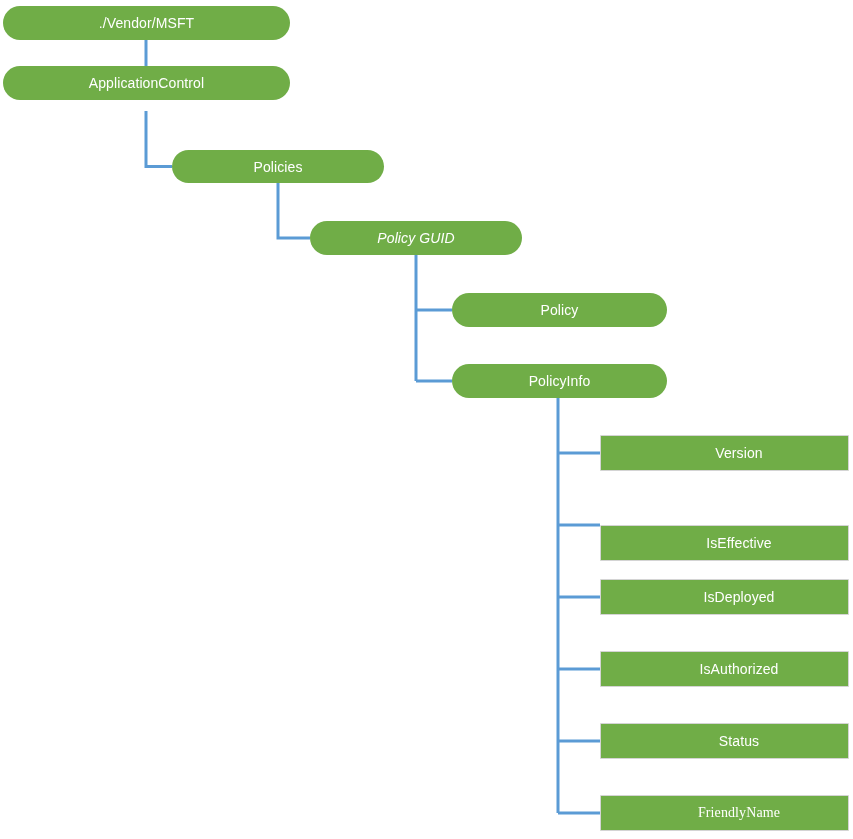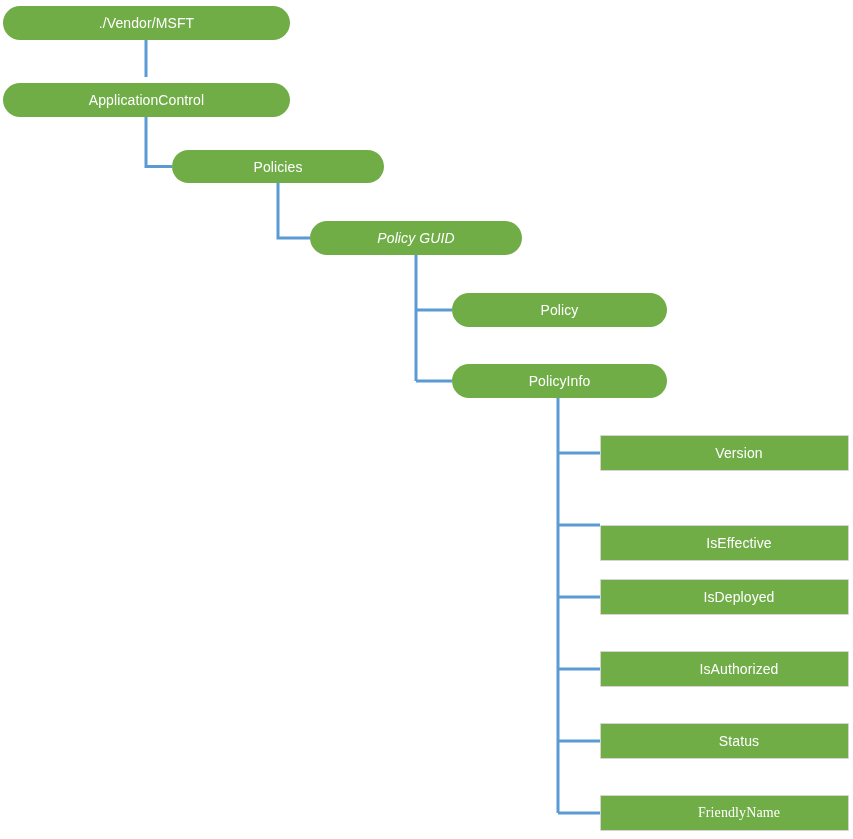--- a/index.html
+++ b/index.html
@@ -77,21 +77,21 @@
       <path d="M 558 669 L 600 669"></path>
       <path d="M 558 741 L 600 741"></path>
       <path d="M 558 813 L 600 813"></path>
     </g>
   </svg>
 
   <div class="node pill" style="left:3px; top:6px; width:287px; height:34px;">
     <span>./Vendor/MSFT</span>
   </div>
 
-  <div class="node pill" style="left:3px; top:83px; width:287px; height:34px;">
+  <div class="node pill" style="left:3px; top:66px; width:287px; height:34px;">
     <span>ApplicationControl</span>
   </div>
 
   <div class="node pill" style="left:172px; top:150px; width:212px; height:33px;">
     <span>Policies</span>
   </div>
 
   <div class="node pill italic" style="left:310px; top:221px; width:212px; height:34px;">
     <span>Policy GUID</span>
   </div>

